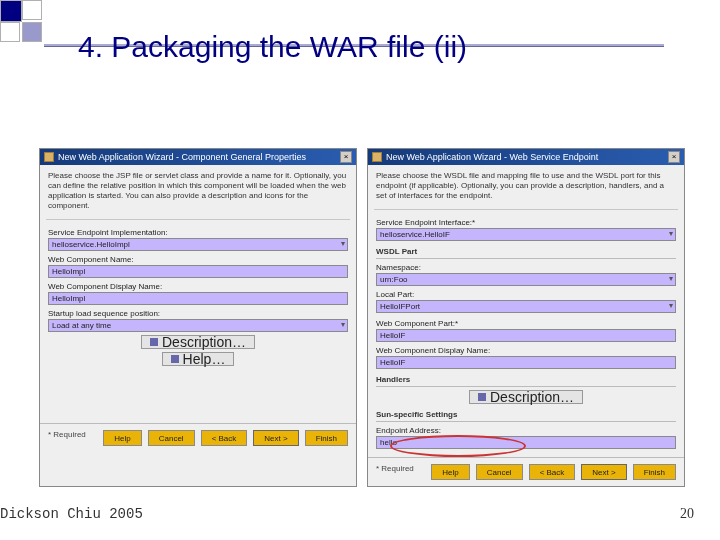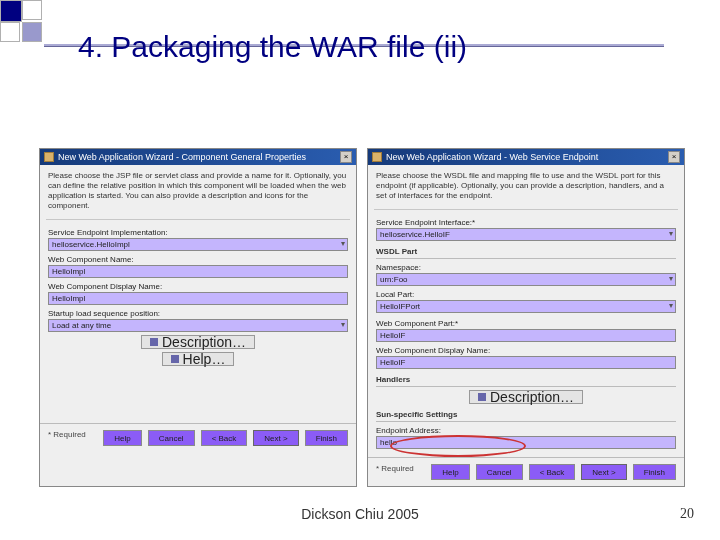--- a/index.html
+++ b/index.html
@@ -29,25 +29,25 @@
 .glabel{font-size:8px;color:#222;margin:4px 0 1px}
 .field{flex:1;background:#c4b5fd;border:1px solid #8a8a8a;height:13px;font-size:8px;padding:0 3px;display:flex;align-items:center}
 .sel{position:relative}
 .sel::after{content:"▾";position:absolute;right:2px;top:0;font-size:8px;color:#555}
 .btnrow{display:flex;gap:4px;justify-content:center;margin:3px 0}
 .minibtn{background:#e4e4e4;border:1px solid #999;height:14px;font-size:14px;padding:0 8px;display:flex;align-items:center;gap:4px}
 .mi-icon{width:8px;height:8px;background:#66a}
 .section-head{border-bottom:1px solid #bbb;font-size:8px;padding:2px 0;margin:4px 0 2px;color:#333;font-weight:bold}
 .footer{display:flex;gap:6px;padding:6px 8px;border-top:1px solid #bbb;margin-top:4px}
 .req{font-size:8px;color:#444}
-.fbtn{background:#8b5cf6;border:1px solid #8a8a8a;height:16px;font-size:8px;padding:0 10px;display:flex;align-items:center}
+.fbtn{background:#eab308;border:1px solid #8a8a8a;height:16px;font-size:8px;padding:0 10px;display:flex;align-items:center}
 .fbtn.primary{border:1px solid #666}
 .fsp{flex:1}
 .circle{position:absolute;border:2px solid #cc3333;border-radius:50%;width:136px;height:22px;top:286px;left:22px;pointer-events:none}
-.credit{position:absolute;bottom:18px;left:0;width:100%;text-align:center;font-size:14px;color:#333;font-family:Liberation Sans, sans-serif}
+.credit{position:absolute;bottom:18px;left:0;width:100%;font-size:14px;color:#333;font-family:Liberation Mono, monospace}
 .pagenum{position:absolute;bottom:18px;right:26px;font-size:14px;color:#333;font-family:Verdana}
 .d2{position:relative}
 </style>
 </head>
 <body>
 
 <div class="slide">
   <div class="corner">
     <div class="sq s1"></div>
       <div class="sq s2"></div>

